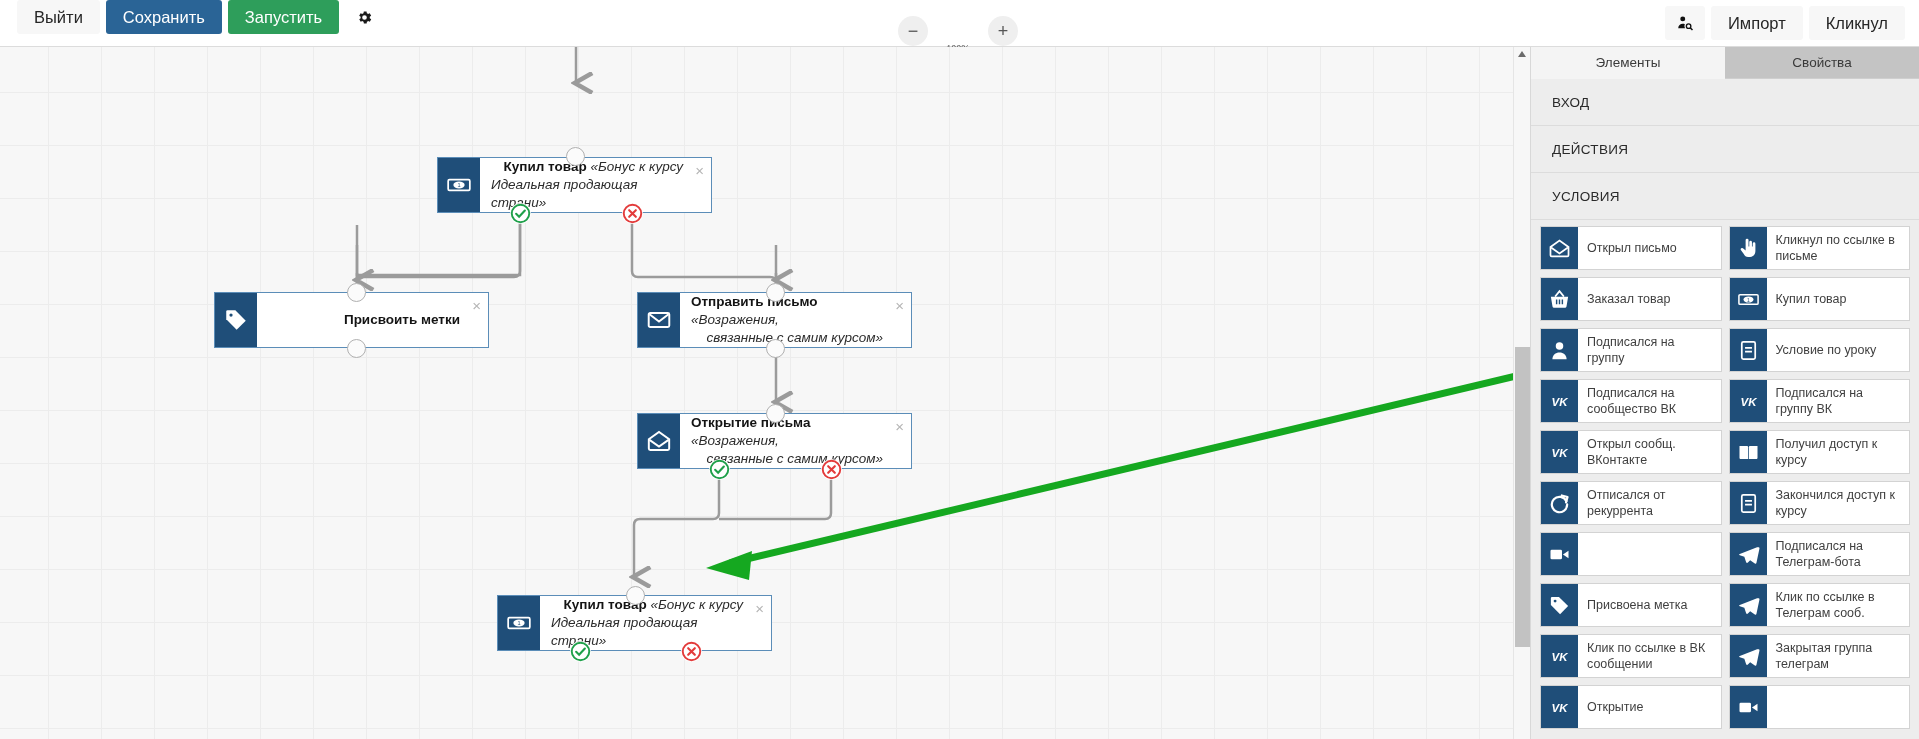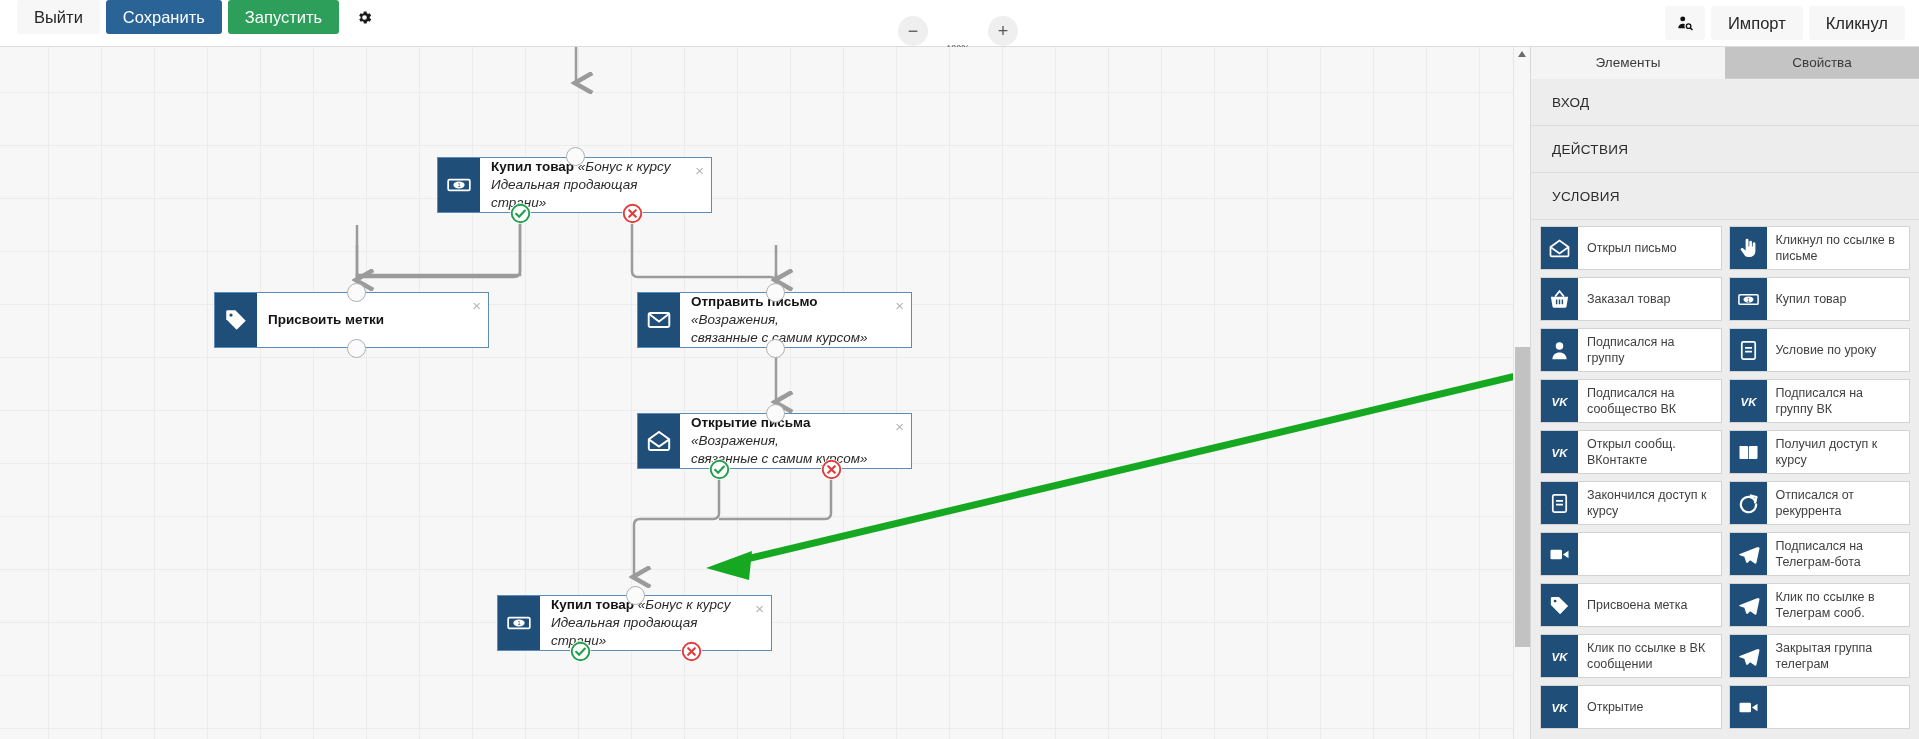--- a/index.html
+++ b/index.html
@@ -91,21 +91,21 @@
     display: flex; align-items: stretch;
   }
   .node-ico {
     width: 42px; flex: 0 0 42px;
     background: #1f4e79;
     display: flex; align-items: center; justify-content: center;
     color: #ffffff;
   }
   .node-body {
     flex: 1; padding: 9px 28px 9px 11px;
-    display: flex; flex-direction: column; justify-content: center;
+    display: flex; flex-direction: column; justify-content: center; align-items: flex-end;
   }
   .node-title {
     font-size: 13.5px; color: #141414; line-height: 1.32;
   }
   .node-title b { font-weight: bold; }
   .node-title i { font-style: italic; color: #2b2b2b; }
   .node-sub {
     font-size: 13.5px; font-style: italic; color: #2b2b2b; line-height: 1.32;
   }
   .node-close {
@@ -466,38 +466,38 @@
           <svg width="23" height="23" viewBox="0 0 24 24">
             <path d="M2.6 5.2h7.6c.9 0 1.4.5 1.4 1.3v12.3H4c-.9 0-1.4-.5-1.4-1.3Z" fill="#fff"></path>
             <path d="M21.4 5.2h-7.6c-.9 0-1.4.5-1.4 1.3v12.3H20c.9 0 1.4-.5 1.4-1.3Z" fill="#fff"></path>
           </svg>
         </div>
         <div class="card-lbl">Получил доступ к курсу</div>
       </div>
       <div class="card">
         <div class="card-ico">
           <svg width="23" height="23" viewBox="0 0 24 24">
+            <path d="M19.2 9.6A8 8 0 1 0 20 13" fill="none" stroke="#fff" stroke-width="2.3" stroke-linecap="round"></path>
+            <path d="M14.4 3.6 20.4 5.2 18.8 11" fill="none" stroke="#fff" stroke-width="2.3" stroke-linecap="round" stroke-linejoin="round"></path>
+          </svg>
+        </div>
+        <div class="card-lbl">Отписался от рекуррента</div>
+      </div>
+      <div class="card">
+        <div class="card-ico">
+          <svg width="23" height="23" viewBox="0 0 24 24">
             <rect x="5" y="3" width="14" height="18" rx="1.6" fill="none" stroke="#fff" stroke-width="1.8"></rect>
             <path d="M8.4 9.2h7.2M8.4 13.2h7.2" stroke="#fff" stroke-width="1.8"></path>
           </svg>
         </div>
         <div class="card-lbl">Закончился доступ к курсу</div>
       </div>
       <div class="card">
         <div class="card-ico">
           <svg width="23" height="23" viewBox="0 0 24 24">
-            <path d="M19.2 9.6A8 8 0 1 0 20 13" fill="none" stroke="#fff" stroke-width="2.3" stroke-linecap="round"></path>
-            <path d="M14.4 3.6 20.4 5.2 18.8 11" fill="none" stroke="#fff" stroke-width="2.3" stroke-linecap="round" stroke-linejoin="round"></path>
-          </svg>
-        </div>
-        <div class="card-lbl">Отписался от рекуррента</div>
-      </div>
-      <div class="card">
-        <div class="card-ico">
-          <svg width="23" height="23" viewBox="0 0 24 24">
             <rect x="2.6" y="7" width="12" height="10" rx="1.4" fill="#fff"></rect>
             <path d="M15.6 12 21.4 8.2v7.6Z" fill="#fff"></path>
           </svg>
         </div>
       </div>
       <div class="card">
         <div class="card-ico">
           <svg width="23" height="23" viewBox="0 0 24 24">
             <path d="M21.6 4.3 2.9 11.5c-.9.35-.85 1.1.05 1.35l4.7 1.45 1.8 5.5c.25.7.45.95 1 .95.45 0 .65-.2.9-.5l2.4-2.35 4.85 3.6c.9.5 1.5.25 1.7-.85l3.1-14.6c.3-1.3-.5-1.9-1.8-1.35Z" fill="#fff"></path>
           </svg>

